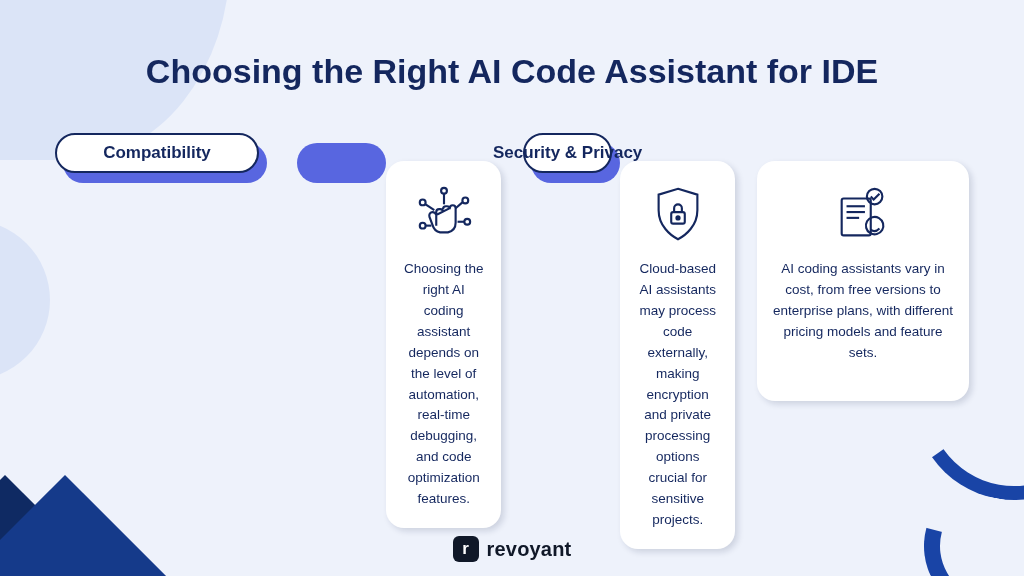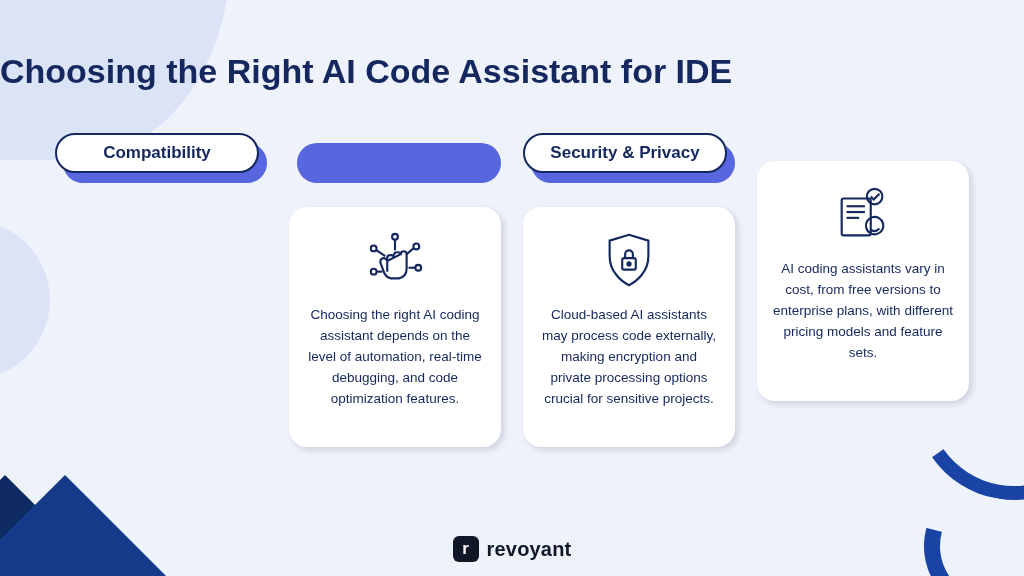--- a/index.html
+++ b/index.html
@@ -39,38 +39,38 @@
     border: 14px solid #1944a6;
     border-radius: 50%;
     border-left-color: transparent;
     border-top-color: transparent;
   }
   .swirl-1 { width: 200px; height: 200px; right: -90px; top: 300px; transform: rotate(10deg); }
   .swirl-2 { width: 140px; height: 140px; right: -40px; bottom: -40px; border-width: 16px; transform: rotate(60deg); }
 
   .title {
     position: relative;
-    text-align: left;
+    text-align: center;
     color: #14275e;
     font-weight: 800;
     font-size: 34px;
     padding-top: 52px;
     z-index: 2;
   }
 
   .cols {
     position: relative;
     display: flex;
     justify-content: center;
     gap: 22px;
     margin-top: 42px;
     padding: 0 50px;
     z-index: 2;
   }
-  .col { width: 212px; display: flex; flex-direction: column; align-items: flex-start; }
+  .col { width: 212px; display: flex; flex-direction: row; align-items: flex-start; }
 
   .pill-wrap { position: relative; width: 100%; height: 46px; }
   .pill-shadow {
     position: absolute;
     left: 8px; top: 10px;
     width: calc(100% - 8px); height: 40px;
     background: #5866e0;
     border-radius: 30px;
   }
   .pill {

